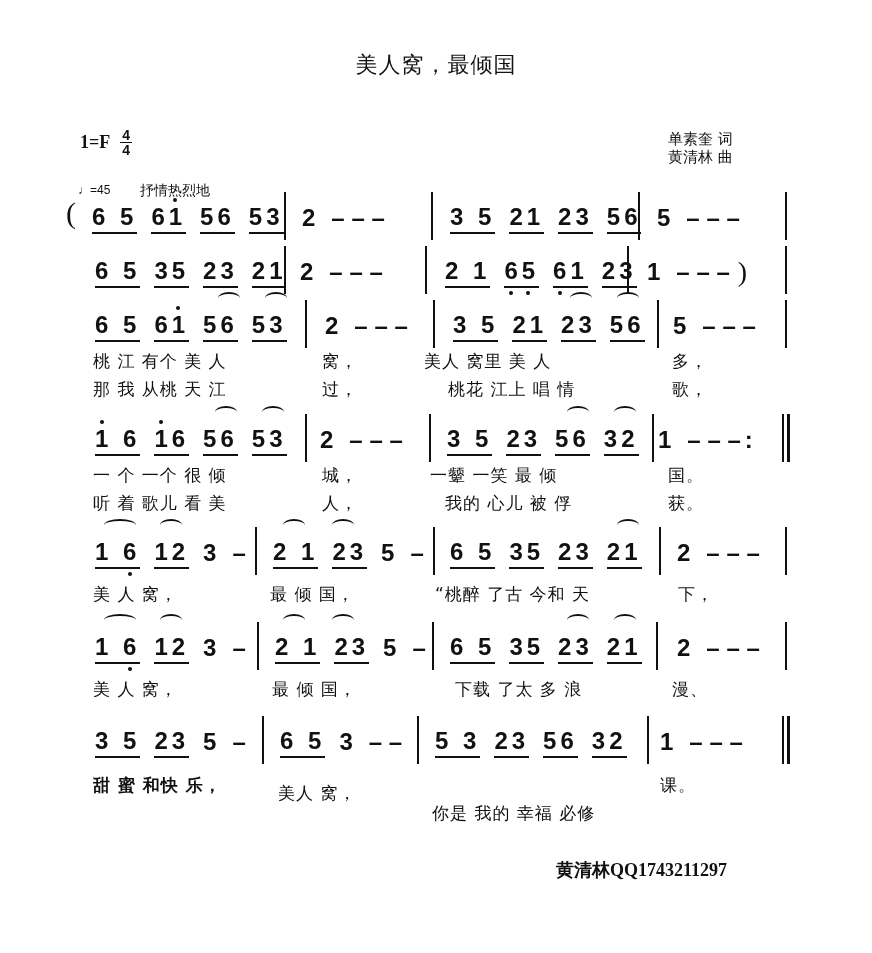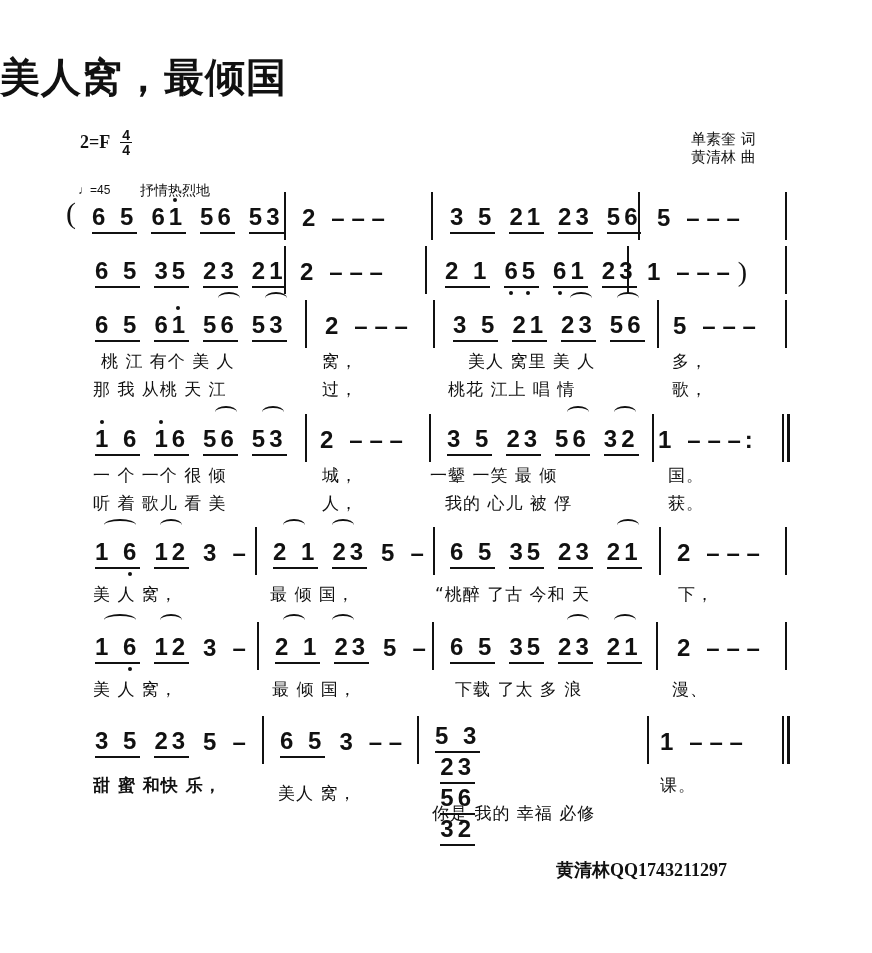--- a/index.html
+++ b/index.html
@@ -1,25 +1,25 @@
 <!DOCTYPE html>
 <html><head>
 <meta charset="utf-8">
 <style>
   html, body { margin:0; padding:0; background:#ffffff; }
   body { width:872px; height:953px; position:relative; overflow:hidden;
          font-family:"DejaVu Sans", "Liberation Sans", sans-serif; color:#111; }
-  .title { position:absolute; left:0; width:872px; top:50px; text-align:left;
-           font-size:40px; letter-spacing:1px; font-weight:700; }
+  .title { position:absolute; left:0; width:872px; top:50px; text-align:center;
+           font-size:22px; letter-spacing:1px; font-weight:400; }
   .key { position:absolute; left:80px; top:128px; font-size:18px; font-weight:bold;
          font-family:"Liberation Serif", serif; display:flex; align-items:center; gap:10px; }
   .timesig { display:inline-flex; flex-direction:column; align-items:center; line-height:14px;
              font-size:14px; font-family:"Liberation Sans", sans-serif; font-weight:bold; }
   .timesig .bar { width:12px; border-top:1px solid #111; }
-  .credits { position:absolute; left:668px; top:130px; font-size:15px; line-height:18px;margin-left:23px; }
+  .credits { position:absolute; left:668px; top:130px; font-size:15px; line-height:18px; }
   .tempo { position:absolute; left:78px; top:183px; font-size:12px; font-family:"Liberation Sans", sans-serif; }
   .expression { position:absolute; left:140px; top:182px; font-size:14px; }
 
   .system { position:absolute; left:0; width:872px; }
   .notes-row { position:absolute; font-family:"Liberation Sans", sans-serif; font-weight:bold;
                font-size:24px; white-space:nowrap; }
   .measure { position:absolute; top:0; height:40px; display:flex; align-items:center; }
   .grp { display:inline-block; position:relative; margin-right:14px; letter-spacing:4px; }
   .grp.u { border-bottom:2.5px solid #111; padding-bottom:1px; }
   .grp .n { position:relative; display:inline-block; }
@@ -37,21 +37,21 @@
   .lyric { position:absolute; font-size:17px; white-space:nowrap; letter-spacing:1px; }
   .watermark { position:absolute; left:556px; top:858px; font-size:18px; font-weight:bold;
                font-family:"Liberation Serif", serif;text-align:center; }
 </style>
 </head>
 <body>
 
 <div class="title">美人窝，最倾国</div>
 
 <div class="key">
-  <span>2=F</span>
+  <span>1=F</span>
   <span class="timesig">
     <span>4</span>
     <span class="bar"></span>
     <span>4</span>
   </span>
 </div>
 
 <div class="credits">
   <div>单素奎 词</div>
   <div>黄清林 曲</div>
@@ -144,23 +144,23 @@
     </div>
     <div class="measure" style="left:578px;">
       <span>5</span>
         <span class="dash">–  –  –</span>
     </div>
   </div>
   <div class="barline" style="left:305px; top:-6px; height:48px;"></div>
   <div class="barline" style="left:433px; top:-6px; height:48px;"></div>
   <div class="barline" style="left:657px; top:-6px; height:48px;"></div>
   <div class="barline" style="left:785px; top:-6px; height:48px;"></div>
-  <div class="lyric" style="left:93px; top:44px;margin-left:8px;">桃 江 有个 美  人</div>
+  <div class="lyric" style="left:93px; top:44px;">桃 江 有个 美  人</div>
   <div class="lyric" style="left:322px; top:44px;">窝，</div>
-  <div class="lyric" style="left:468px; top:44px;">美人 窝里 美  人</div>
+  <div class="lyric" style="left:424px; top:44px;">美人 窝里 美  人</div>
   <div class="lyric" style="left:672px; top:44px;">多，</div>
   <div class="lyric" style="left:93px; top:72px;">那 我 从桃 天  江</div>
   <div class="lyric" style="left:322px; top:72px;">过，</div>
   <div class="lyric" style="left:448px; top:72px;">桃花 江上 唱  情</div>
   <div class="lyric" style="left:672px; top:72px;">歌，</div>
 </div>
 
 <div class="system" style="top:420px;">
   <div class="slur" style="left:215px; top:-14px;"></div>
   <div class="slur" style="left:262px; top:-14px;"></div>
@@ -290,21 +290,21 @@
       <span class="grp u"><span>3</span> <span>5</span></span>
       <span class="grp u">23</span>
       <span>5</span>
         <span class="dash">–</span>
     </div>
     <div class="measure" style="left:185px;">
       <span class="grp u"><span>6</span> <span>5</span></span>
       <span>3</span>
         <span class="dash">–  –</span>
     </div>
-    <div class="measure" style="left:340px;flex-direction:column;">
+    <div class="measure" style="left:340px;">
       <span class="grp u"><span>5</span> <span>3</span></span>
       <span class="grp u">23</span>
       <span class="grp u">56</span>
       <span class="grp u">32</span>
     </div>
     <div class="measure" style="left:565px;">
       <span>1</span>
         <span class="dash">–  –  –</span>
     </div>
   </div>

